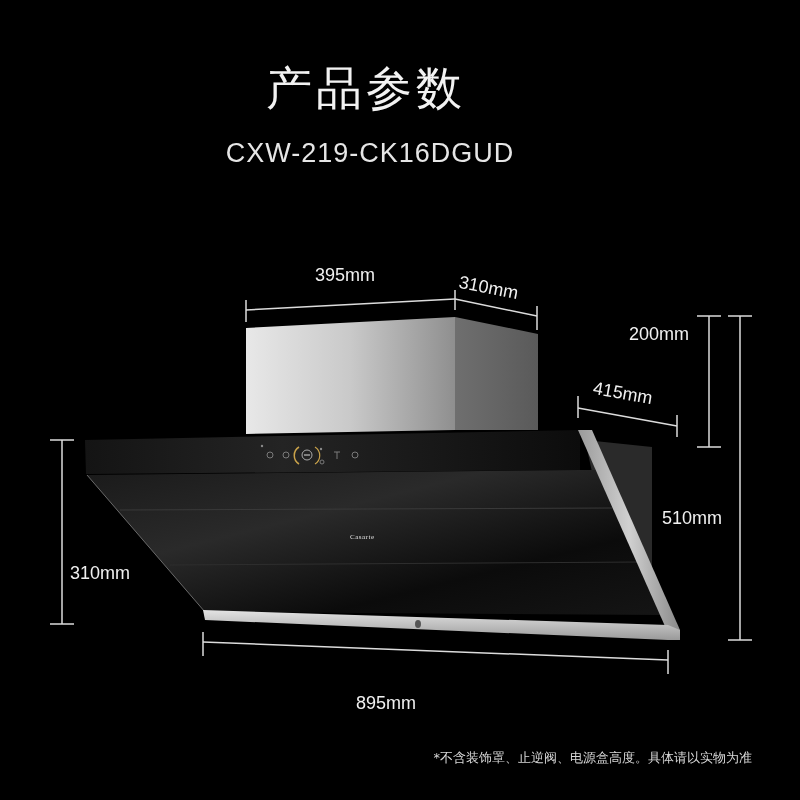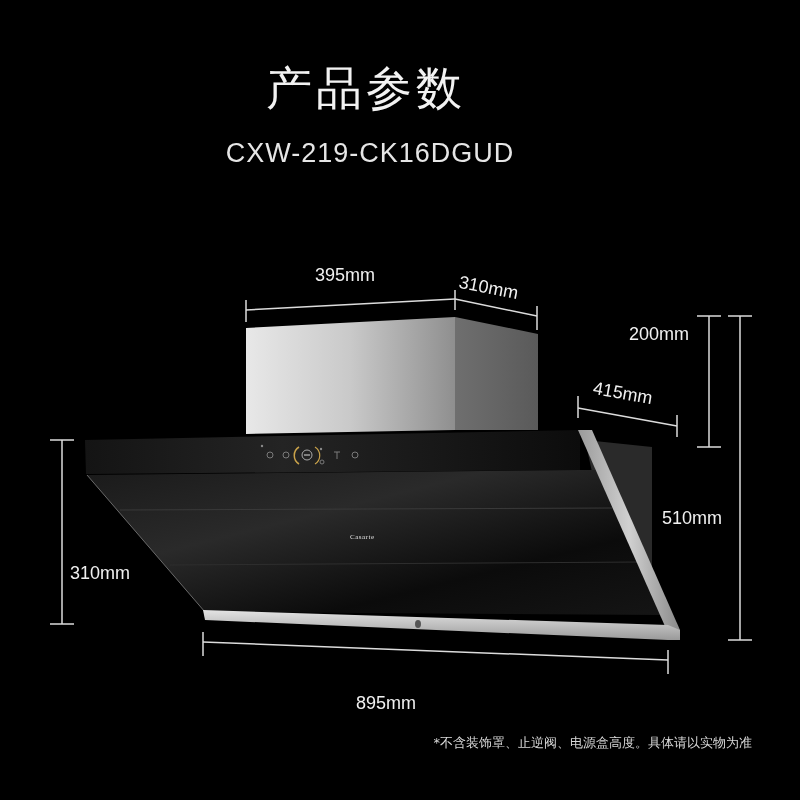--- a/index.html
+++ b/index.html
@@ -1,20 +1,20 @@
 <!DOCTYPE html>
 <html><head>
 <meta charset="utf-8">
 <style>
   html, body { margin:0; padding:0; background:#000; }
   body { width:800px; height:800px; position:relative; overflow:hidden; font-family:"DejaVu Sans","Liberation Sans",sans-serif; color:#fff; }
   .title { position:absolute; left:0; width:732px; top:58px; text-align:center; font-size:46px; letter-spacing:4px; font-weight:400; color:#f2f2f2; }
   .model { position:absolute; left:0; width:740px; top:138px; text-align:center; font-family:"Liberation Sans",sans-serif; font-size:27px; letter-spacing:1px; color:#e6e6e6; }
   .dim { position:absolute; font-family:"Liberation Sans",sans-serif; font-size:18px; color:#f0f0f0; white-space:nowrap; }
-  .note { position:absolute; right:48px; top:734px; font-size:13px; color:#d8d8d8; white-space:nowrap; }
+  .note { position:absolute; right:48px; top:749px; font-size:13px; color:#d8d8d8; white-space:nowrap; }
   svg.art { position:absolute; left:0; top:0; }
 </style>
 </head>
 <body>
 
 <div class="title">产品参数</div>
 <div class="model">CXW-219-CK16DGUD</div>
 
 <svg class="art" width="800" height="800" viewBox="0 0 800 800">
   <defs>

